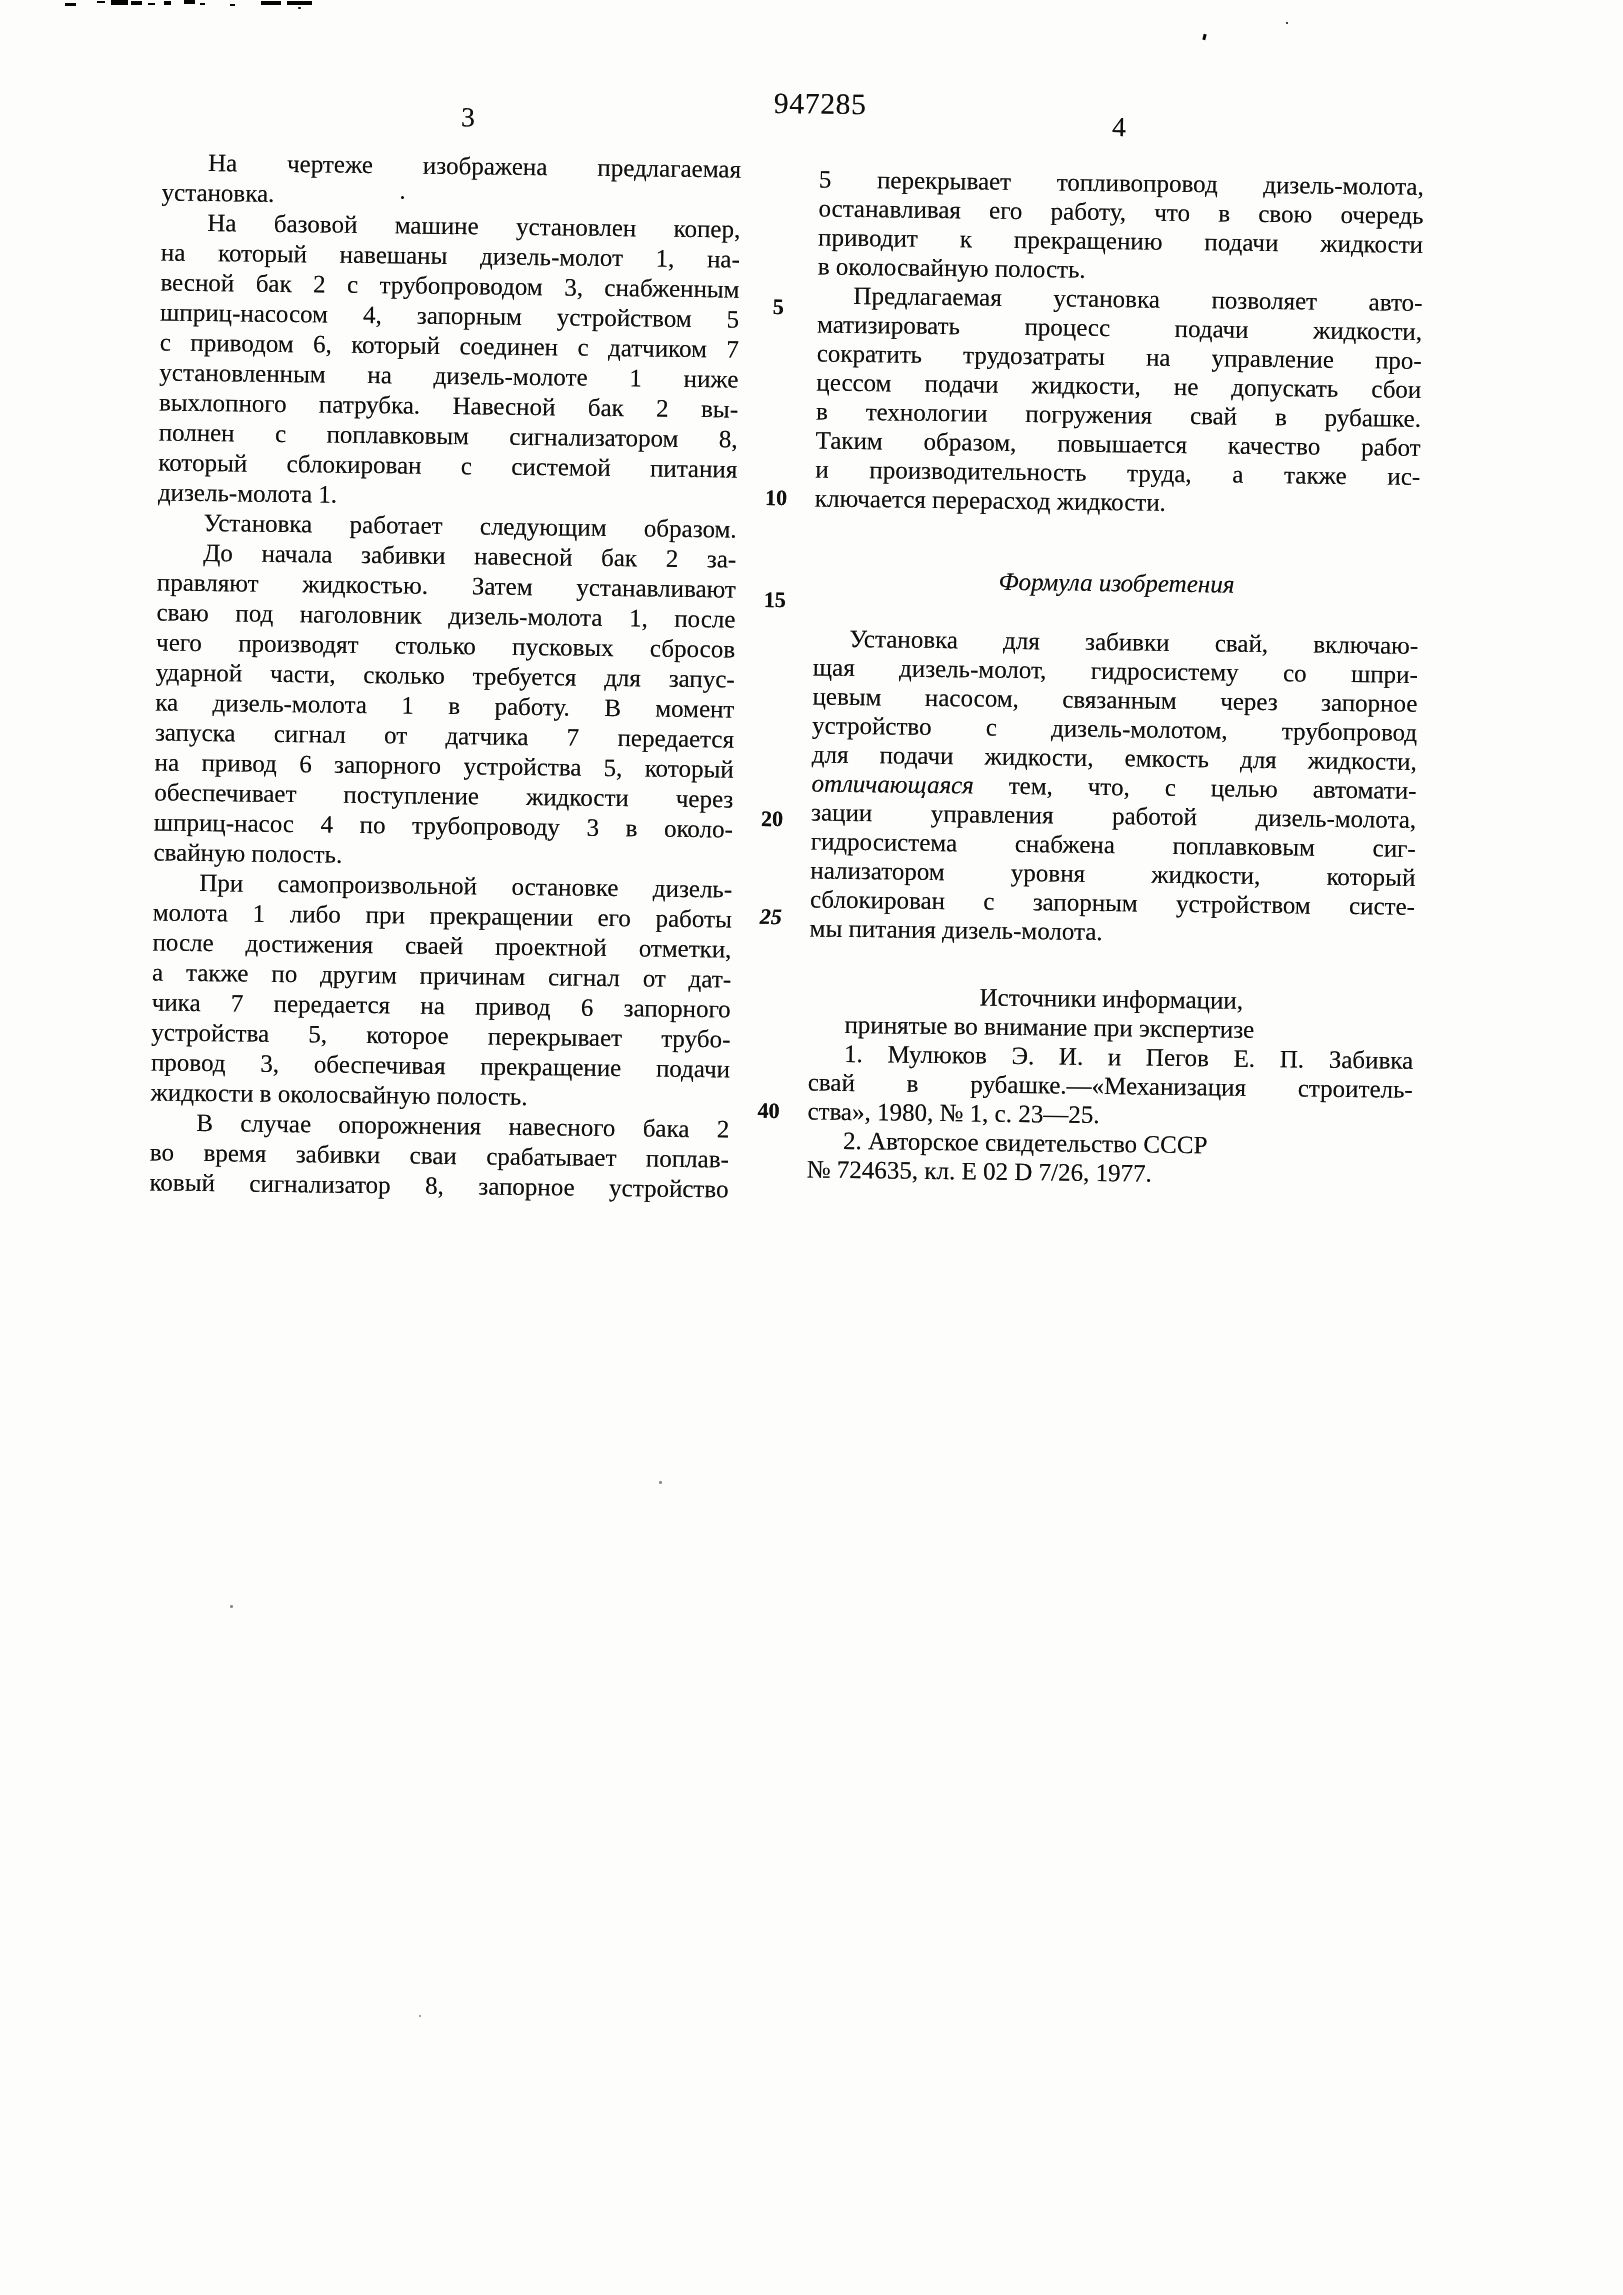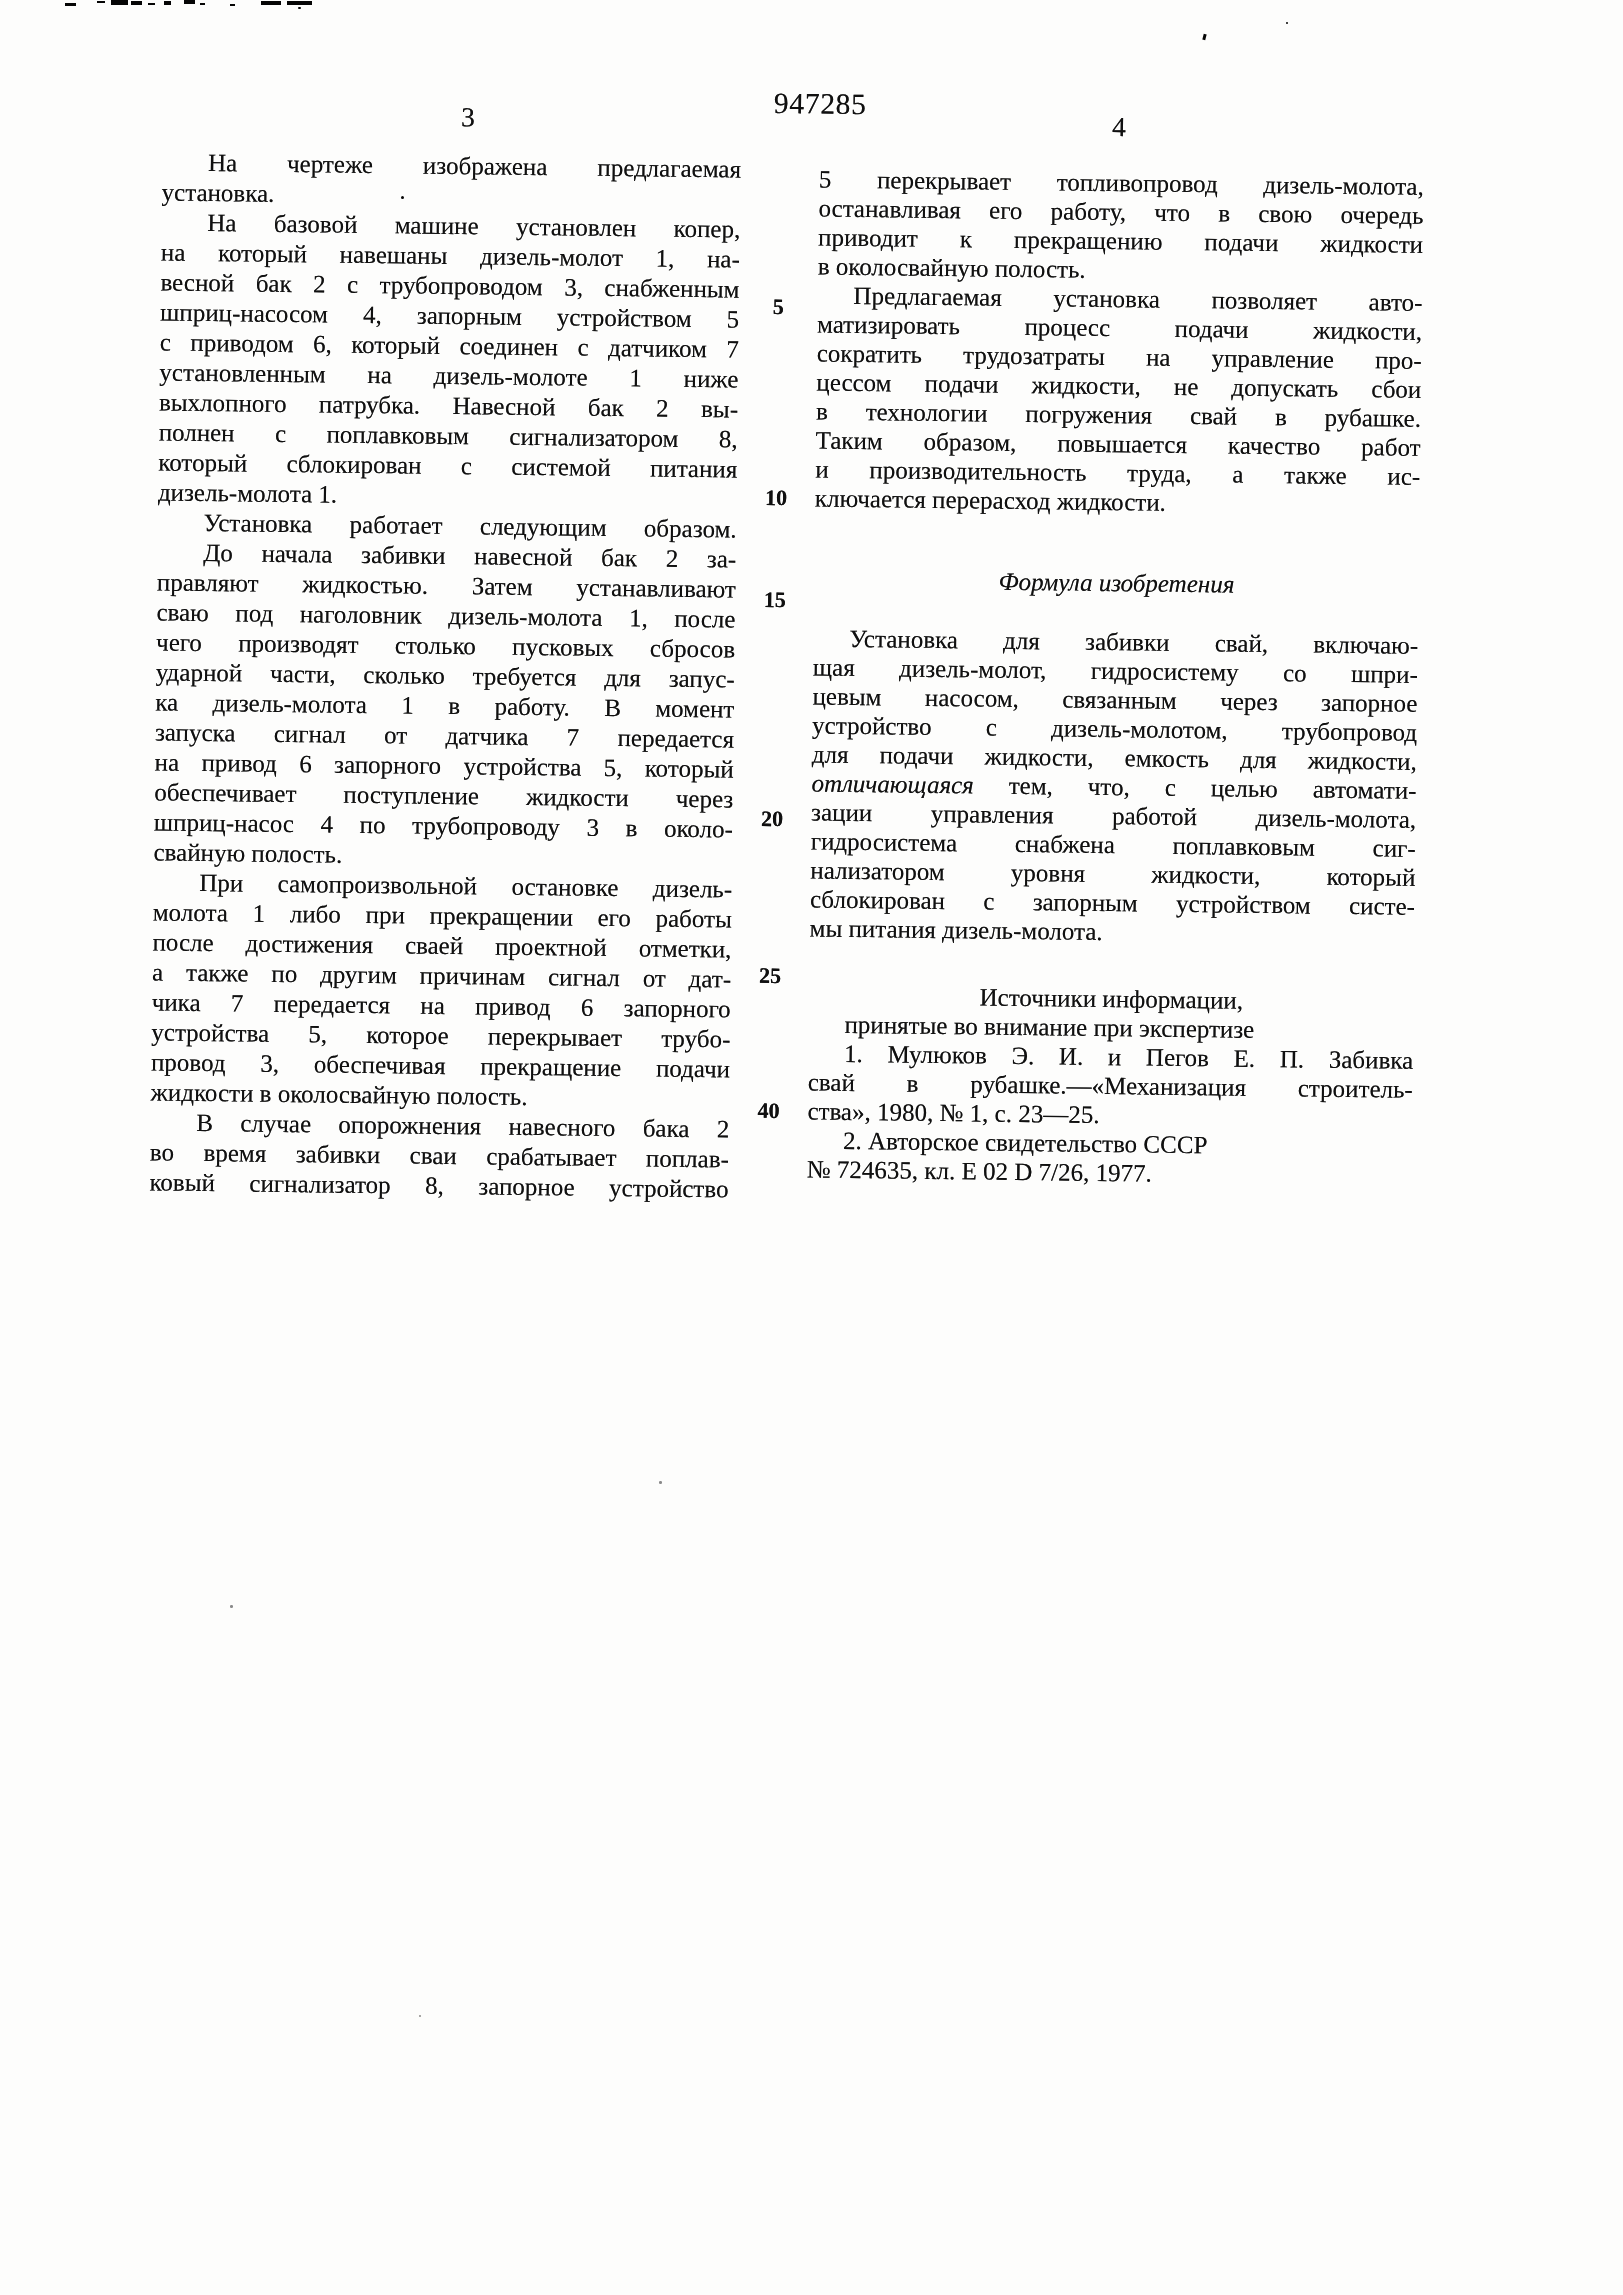--- a/index.html
+++ b/index.html
@@ -124,21 +124,21 @@
         <div class="line indent">В случае опорожнения навесного бака 2</div>
         <div class="line">во время забивки сваи срабатывает поплав-</div>
         <div class="line">ковый сигнализатор 8, запорное устройство</div>
       </div>
 
     <div id="gutter">
         <div class="gnum" style="top: 285px;">5</div>
         <div class="gnum" style="top: 432px; margin-top: 44px;">10</div>
         <div class="gnum" style="top: 578px;">15</div>
         <div class="gnum" style="top: 797px;">20</div>
-        <div class="gnum" style="top: 954px;">25</div>
+        <div class="gnum" style="top: 895px; font-style: italic;">25</div>
         <div class="gnum" style="top: 1089px;">40</div>
       </div>
 
     <div class="col" id="right-col">
         <div class="line">5 перекрывает топливопровод дизель-молота,</div>
         <div class="line">останавливая его работу, что в свою очередь</div>
         <div class="line">приводит к прекращению подачи жидкости</div>
         <div class="line end">в околосвайную полость.</div>
         <div class="line indent">Предлагаемая установка позволяет авто-</div>
         <div class="line">матизировать процесс подачи жидкости,</div>

